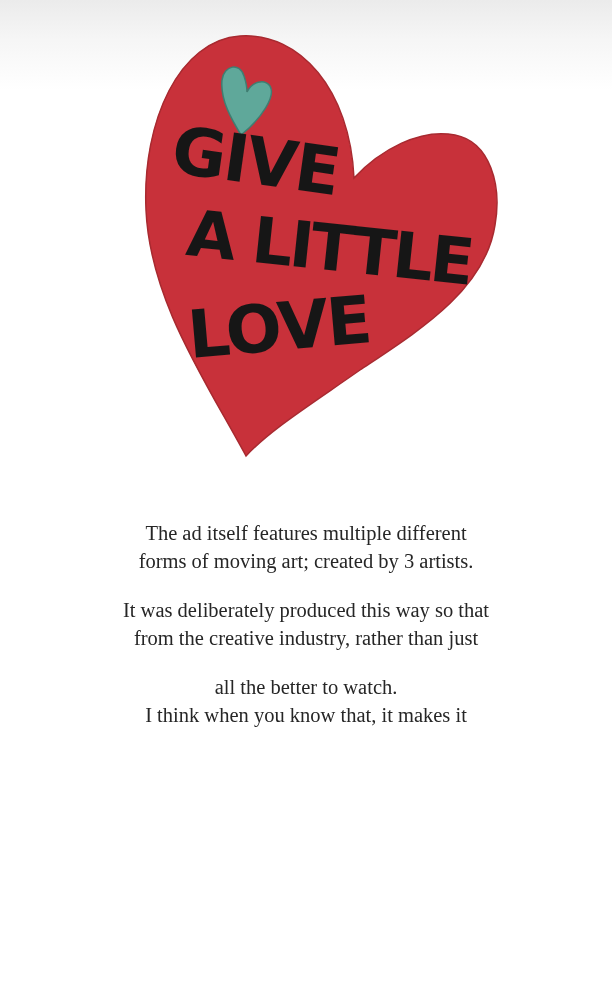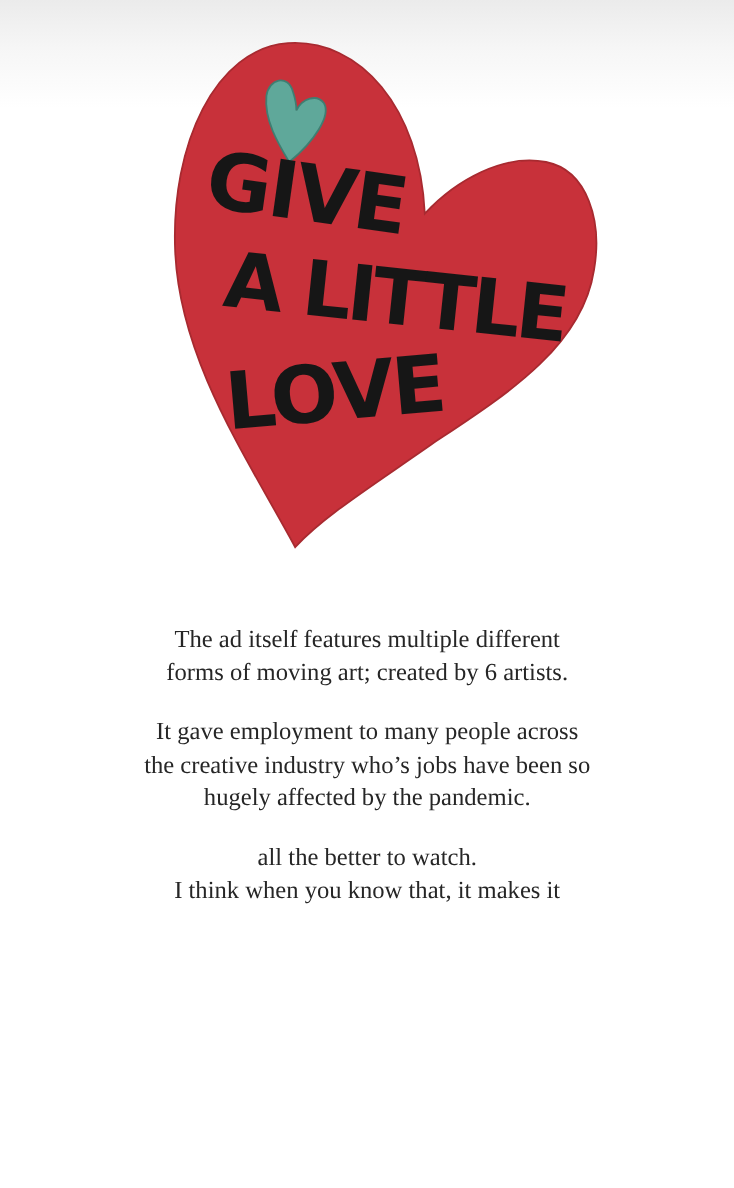--- a/index.html
+++ b/index.html
@@ -77,26 +77,23 @@
       <text x="172" y="183" font-size="66" transform="rotate(8 250 160)" letter-spacing="-2">GIVE</text>
       <text x="186" y="270" font-size="64" transform="rotate(6 330 250)" letter-spacing="-3">A LITTLE</text>
       <text x="188" y="350" font-size="66" transform="rotate(-5 280 330)" letter-spacing="-2">LOVE</text>
     </g>
   </svg>
 </div>
 
 <div class="caption">
   <p>
     <span class="line">The ad itself features multiple different</span>
-    <span class="line">forms of moving art; created by 6 artists.</span>
+    <span class="line">forms of moving art; created by 3 artists.</span>
   </p>
   <p>
-  </p>
-  <p>
-    <span class="line">It gave employment to many people across</span>
-    <span class="line">the creative industry who’s jobs have been so</span>
-    <span class="line">hugely affected by the pandemic.</span>
+    <span class="line">It was deliberately produced this way so that</span>
+    <span class="line">from the creative industry, rather than just</span>
   </p>
   <p>
     <span class="line">all the better to watch.</span>
     <span class="line">I think when you know that, it makes it</span>
   </p>
 </div>
 
 </body></html>

